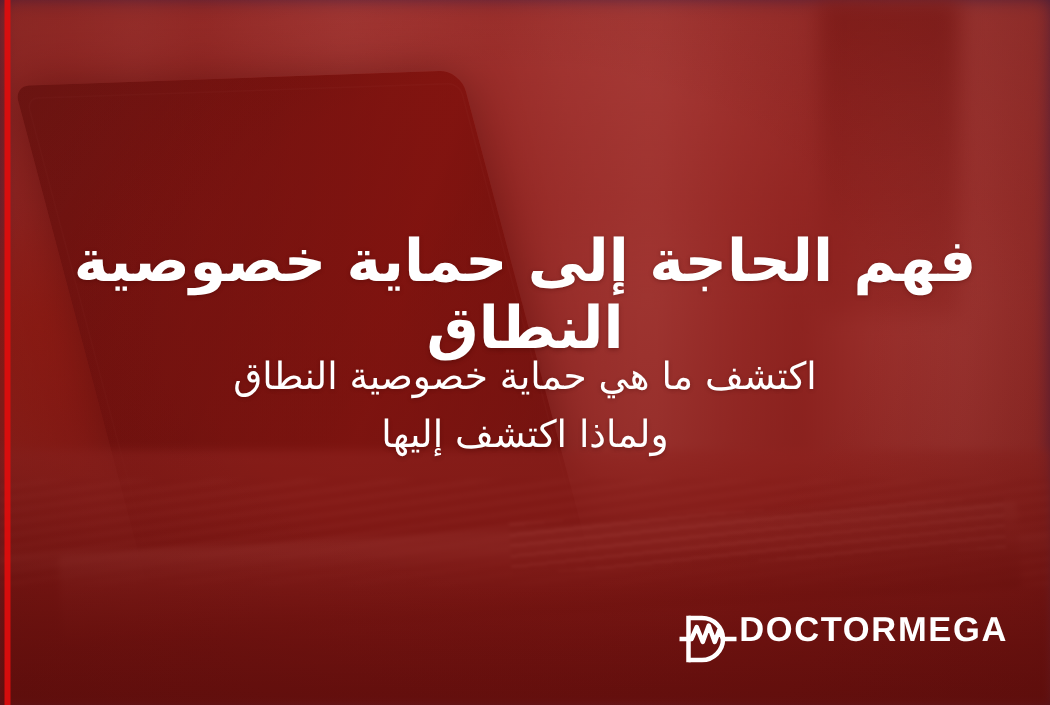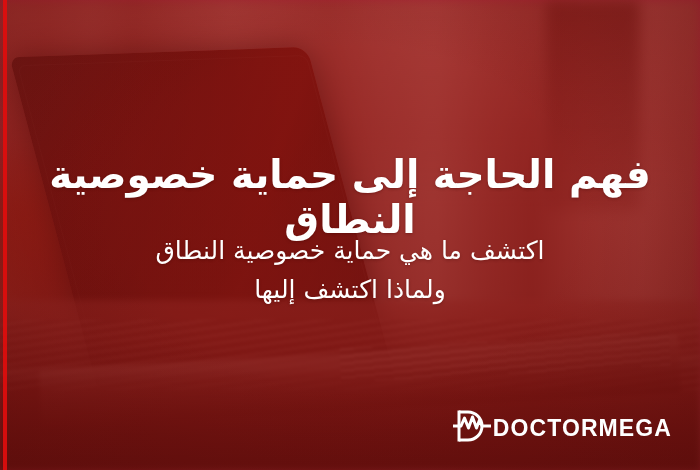--- a/index.html
+++ b/index.html
@@ -6,21 +6,21 @@
     margin: 0;
     padding: 0;
     background: #ffffff;
   }
   #banner {
     position: relative;
     width: 700px;
     height: 470px;
     overflow: hidden;
     font-family: "DejaVu Sans", "Liberation Sans", sans-serif;
-    background: #ec4899;
+    background: #1d4ed8;
   }
 
   
   .photo-layer {
     position: absolute;
     inset: 0;
     overflow: hidden;
   }
 
   
@@ -218,21 +218,20 @@
   }
   .subtitle-line { display: block; }
 
   
   .logo {
     position: absolute;
     right: 28px;
     bottom: 22px;
     display: flex;
     flex-direction: row-reverse;
-    align-items: center;
     direction: ltr;
   }
   .logo-mark { display: block; }
   .logo-word {
     color: #ffffff;
     font-size: 23px;
     font-weight: bold;
     letter-spacing: 1.1px;
     font-family: "Liberation Sans", "DejaVu Sans", sans-serif;
     line-height: 1;

